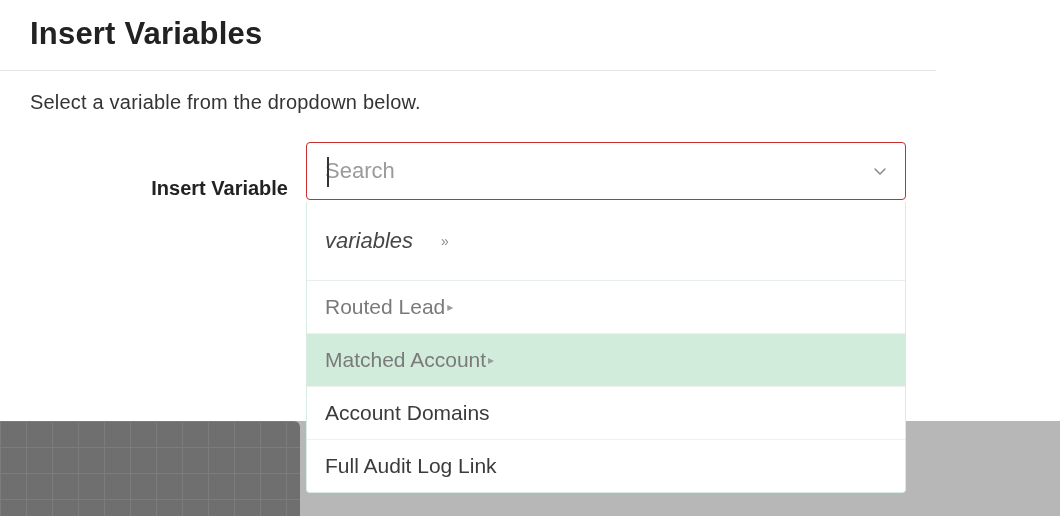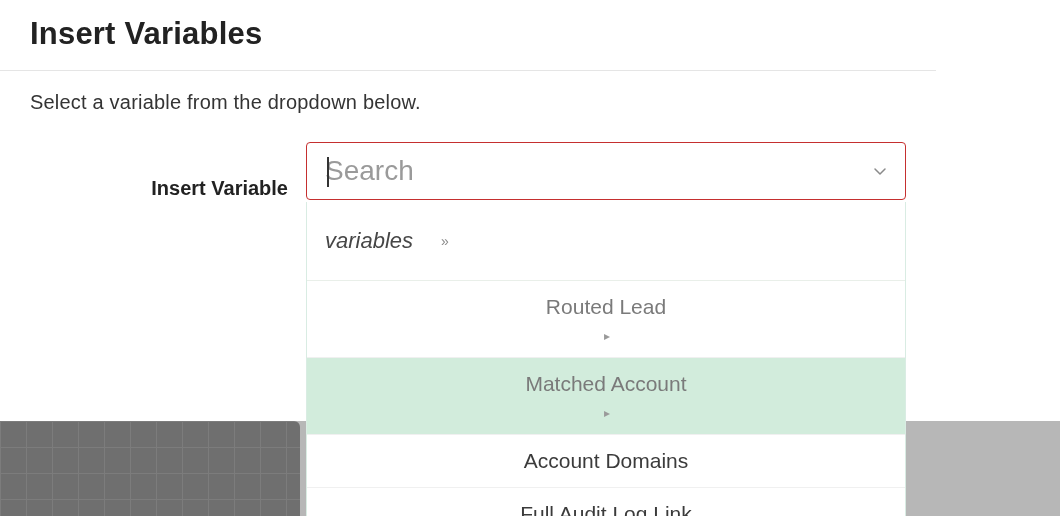--- a/index.html
+++ b/index.html
@@ -25,21 +25,21 @@
     position: relative;
     width: 600px; height: 58px;
     border: 1.5px solid #c52f2f;
     border-radius: 4px;
     display: flex; align-items: center;
     padding: 0 46px 0 18px;
     background: #fff;
   }
   .search-input {
     border: none; outline: none; width: 100%; height: 100%;
-    font-size: 28px; color: #14532d;
+    font-size: 22px; color: #14532d;
     background: transparent;
   }
   .search-input::placeholder { color: #9a9a9a; font-weight: 400; }
   .cursor {
     position: absolute; left: 20px; top: 14px; width: 1.5px; height: 30px; background: #333;
   }
   .chevron { position: absolute; right: 16px; top: 50%; transform: translateY(-50%); width: 18px; height: 18px; display: flex; align-items: center; justify-content: center; }
   .chevron svg { stroke: #8a8a8a; }
   .dropdown {
     position: absolute; left: 0; top: 60px; width: 600px;
@@ -52,23 +52,22 @@
     padding: 26px 18px 26px;
     display: flex; align-items: center; gap: 28px;
     border-bottom: 1px solid #e9efe9;
   }
   .crumb-label { font-size: 22px; font-style: italic; color: #474747; }
   .crumb-chev { color: #8a8a8a; font-size: 14px; letter-spacing: -2px; }
   .opt {
     padding: 14px 18px;
     font-size: 21px;
     color: #3b3b3b;
-    display: flex; align-items: center; gap: 10px;
+    display: flex; align-items: center; 
     border-bottom: 1px solid #f0f0f0;
-    flex-direction: column;
   }
   .opt:last-child { border-bottom: none; }
   .opt.muted { color: #7a7a7a; }
   .opt.hover { background: #d2ecdc; }
   .tri { font-size: 12px; color: #9a9a9a; margin-left: 2px; }
 </style>
 </head>
 <body>
 
 <div class="bg-gray"></div>

